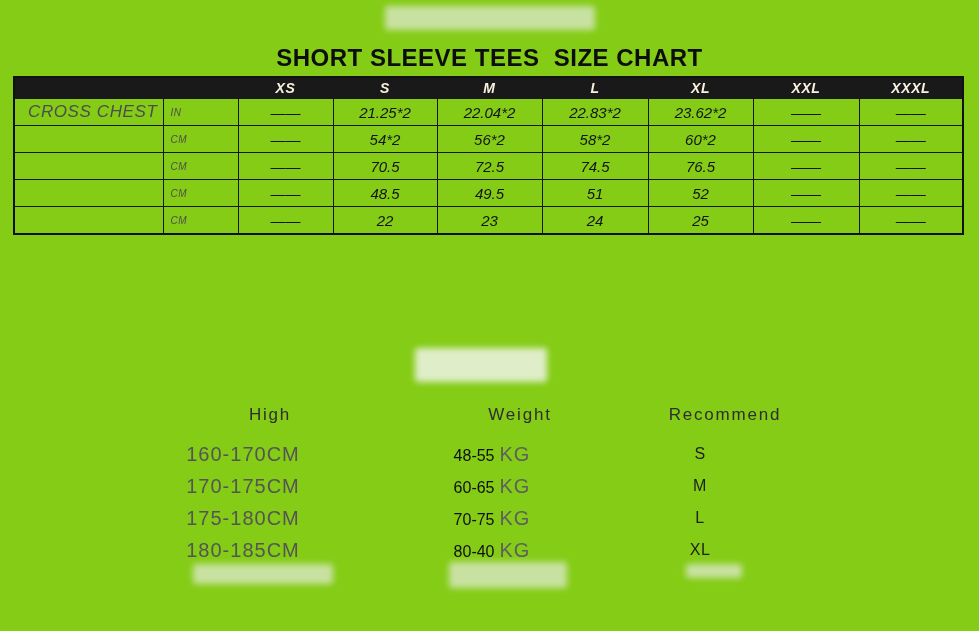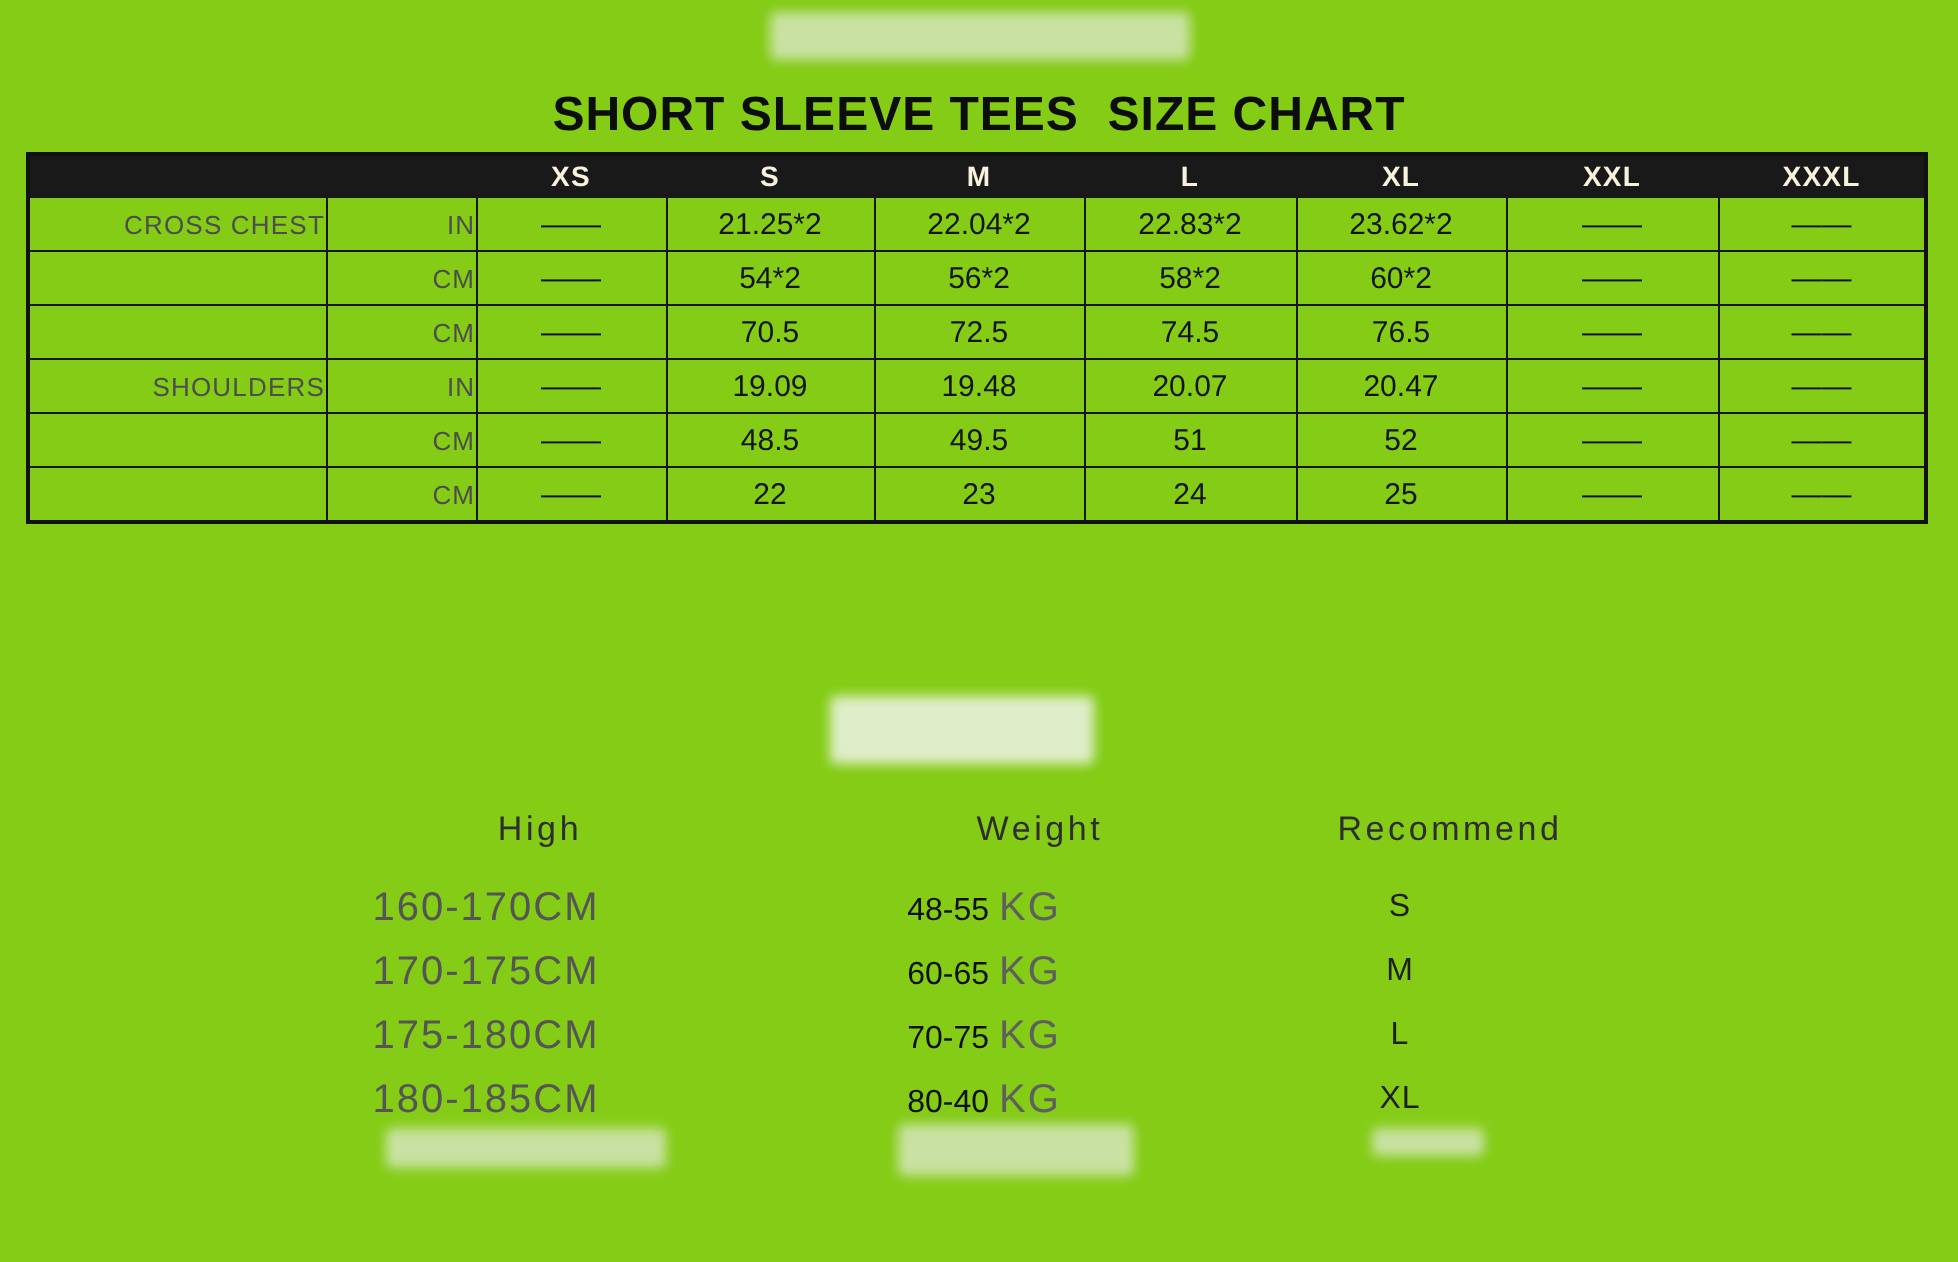--- a/index.html
+++ b/index.html
@@ -17,34 +17,35 @@
 
   .title{
     position:absolute;top:44px;left:0;width:100%;text-align:center;
     font-size:24px;font-weight:bold;color:#0d0d0d;letter-spacing:.5px;white-space:pre;
   }
 
   table.size-table{
     position:absolute;left:13px;top:76px;width:949px;
     border-collapse:collapse;table-layout:fixed;
     border:2px solid #111;
+    font-style:italic;
   }
   .size-table th{
     background:#191919;color:#f8f1dd;font-size:14px;font-weight:bold;
     height:20px;letter-spacing:.6px;border:1px solid #191919;padding:0;text-align:center;
   }
   .size-table td{
     border:1.5px solid #161616;height:26px;padding:0;
     text-align:center;font-size:15px;color:#141414;white-space:nowrap;overflow:hidden;
   }
   .size-table td.lbl{
-    text-align:right;padding-left:8px;color:#4d4d4d;font-size:13px;letter-spacing:.6px;
+    text-align:center;padding-left:8px;color:#4d4d4d;font-size:17px;letter-spacing:.6px;
   }
   .size-table td.unit{
-    text-align:right;padding-left:7px;color:#4d4d4d;font-size:13px;letter-spacing:.5px;
+    text-align:left;padding-left:7px;color:#4d4d4d;font-size:10px;letter-spacing:.5px;
   }
 
   
   .fit-cell{position:absolute;height:28px;line-height:28px;text-align:center;white-space:nowrap;}
   .fit-head{font-size:17px;color:#2e2e2e;letter-spacing:1.8px;}
   .fh-1{left:170px;top:401px;width:200px;}
   .fh-2{left:410px;top:401px;width:220px;}
   .fh-3{left:640px;top:401px;width:170px;}
   .fc-1{left:143px;width:200px;font-size:20px;color:#555;letter-spacing:1px;}
   .fc-2{left:382px;width:220px;}
@@ -119,31 +120,20 @@
         <td class="unit">CM</td>
         <td>——</td>
         <td>70.5</td>
         <td>72.5</td>
         <td>74.5</td>
         <td>76.5</td>
         <td>——</td>
         <td>——</td>
       </tr>
       <tr>
-        <td class="lbl">SHOULDERS</td>
-        <td class="unit">IN</td>
-        <td>——</td>
-        <td>19.09</td>
-        <td>19.48</td>
-        <td>20.07</td>
-        <td>20.47</td>
-        <td>——</td>
-        <td>——</td>
-      </tr>
-      <tr>
         <td class="lbl"></td>
         <td class="unit">CM</td>
         <td>——</td>
         <td>48.5</td>
         <td>49.5</td>
         <td>51</td>
         <td>52</td>
         <td>——</td>
         <td>——</td>
       </tr>

